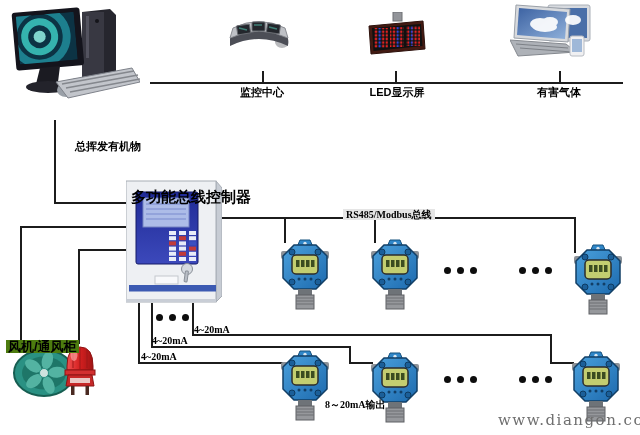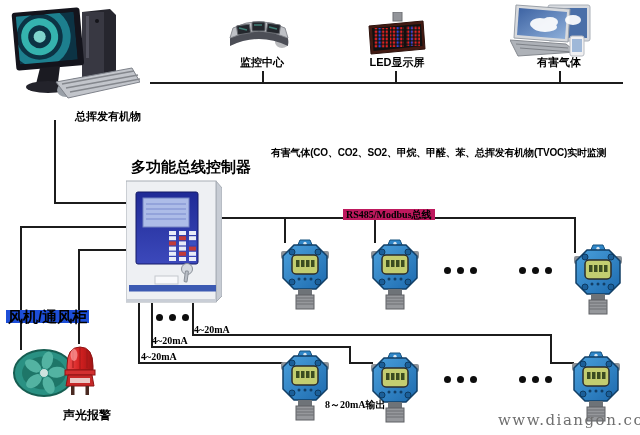--- a/index.html
+++ b/index.html
@@ -1,24 +1,24 @@
 <!DOCTYPE html>
 <html><head>
 <meta charset="utf-8">
 <style>
   html,body{margin:0;padding:0;background:#fff;}
   #canvas{position:relative;width:640px;height:435px;background:#fff;overflow:hidden;
           font-family:"Liberation Sans",sans-serif;color:#000;}
   .dev{position:absolute;}
-  .lbl{position:absolute;font-weight:bold;font-size:11px;white-space:nowrap;line-height:13px;}
+  .lbl{position:absolute;font-weight:bold;font-size:11px;white-space:nowrap;line-height:13px;margin-top:30px;}
   .lbl.center{text-align:center;}
   .wire{position:absolute;background:#1c1c1c;}
   .wlbl{position:absolute;font-family:"Liberation Serif",serif;font-weight:bold;font-size:10px;
         white-space:nowrap;line-height:11px;}
-  .buslbl{background:#be185d;padding:0 3px;}
+  .buslbl{background:#e5e5e5;padding:0 3px;}
   .note{position:absolute;font-weight:bold;font-size:10px;letter-spacing:-0.2px;white-space:nowrap;}
   .dots{position:absolute;display:flex;gap:6px;}
   .dots i{width:7px;height:7px;border-radius:50%;background:#0d0d0d;display:block;}
   .wm{position:absolute;font-family:"DejaVu Serif",serif;font-size:15px;color:#6f6f6f;
       letter-spacing:1.5px;white-space:nowrap;}
 </style>
 </head>
 <body>
 
 <div id="canvas">
@@ -269,24 +269,23 @@
     <rect x="7" y="36" width="20" height="5" fill="#f0e4e0" opacity="0.85"></rect>
     <rect x="8" y="44" width="3.5" height="9" fill="#4a2a22"></rect>
     <rect x="22.5" y="44" width="3.5" height="9" fill="#4a2a22"></rect>
   </svg>
 
   <div class="lbl center" style="left:70px;top:110px;width:76px">总挥发有机物</div>
   <div class="lbl center" style="left:229px;top:56px;width:66px">监控中心</div>
   <div class="lbl center" style="left:364px;top:56px;width:66px">LED显示屏</div>
   <div class="lbl center" style="left:526px;top:56px;width:66px">有害气体</div>
   <div class="lbl" style="left:131px;top:160px;font-size:15px">多功能总线控制器</div>
-  <div class="lbl" style="left:6px;top:310px;font-size:15px;background:#1d4ed8;padding:0 2px">风机/通风柜</div>
+  <div class="lbl" style="left:6px;top:310px;font-size:13px;background:#4d7c0f;padding:0 2px">风机/通风柜</div>
   <div class="lbl" style="left:63px;top:409px;font-size:12px">声光报警</div>
 
-  <div class="note" style="left:271px;top:146px">有害气体(CO、CO2、SO2、甲烷、甲醛、苯、总挥发有机物(TVOC)实时监测</div>
 
   <div class="wlbl buslbl" style="left:343px;top:209px">RS485/Modbus总线</div>
   <div class="wlbl" style="left:194px;top:324px">4~20mA</div>
   <div class="wlbl" style="left:152px;top:335px">4~20mA</div>
   <div class="wlbl" style="left:141px;top:351px">4~20mA</div>
   <div class="wlbl" style="left:325px;top:399px">8～20mA输出</div>
 
   <div class="wm" style="left:498px;top:411px">www.diangon.com</div>
 
 </div>

